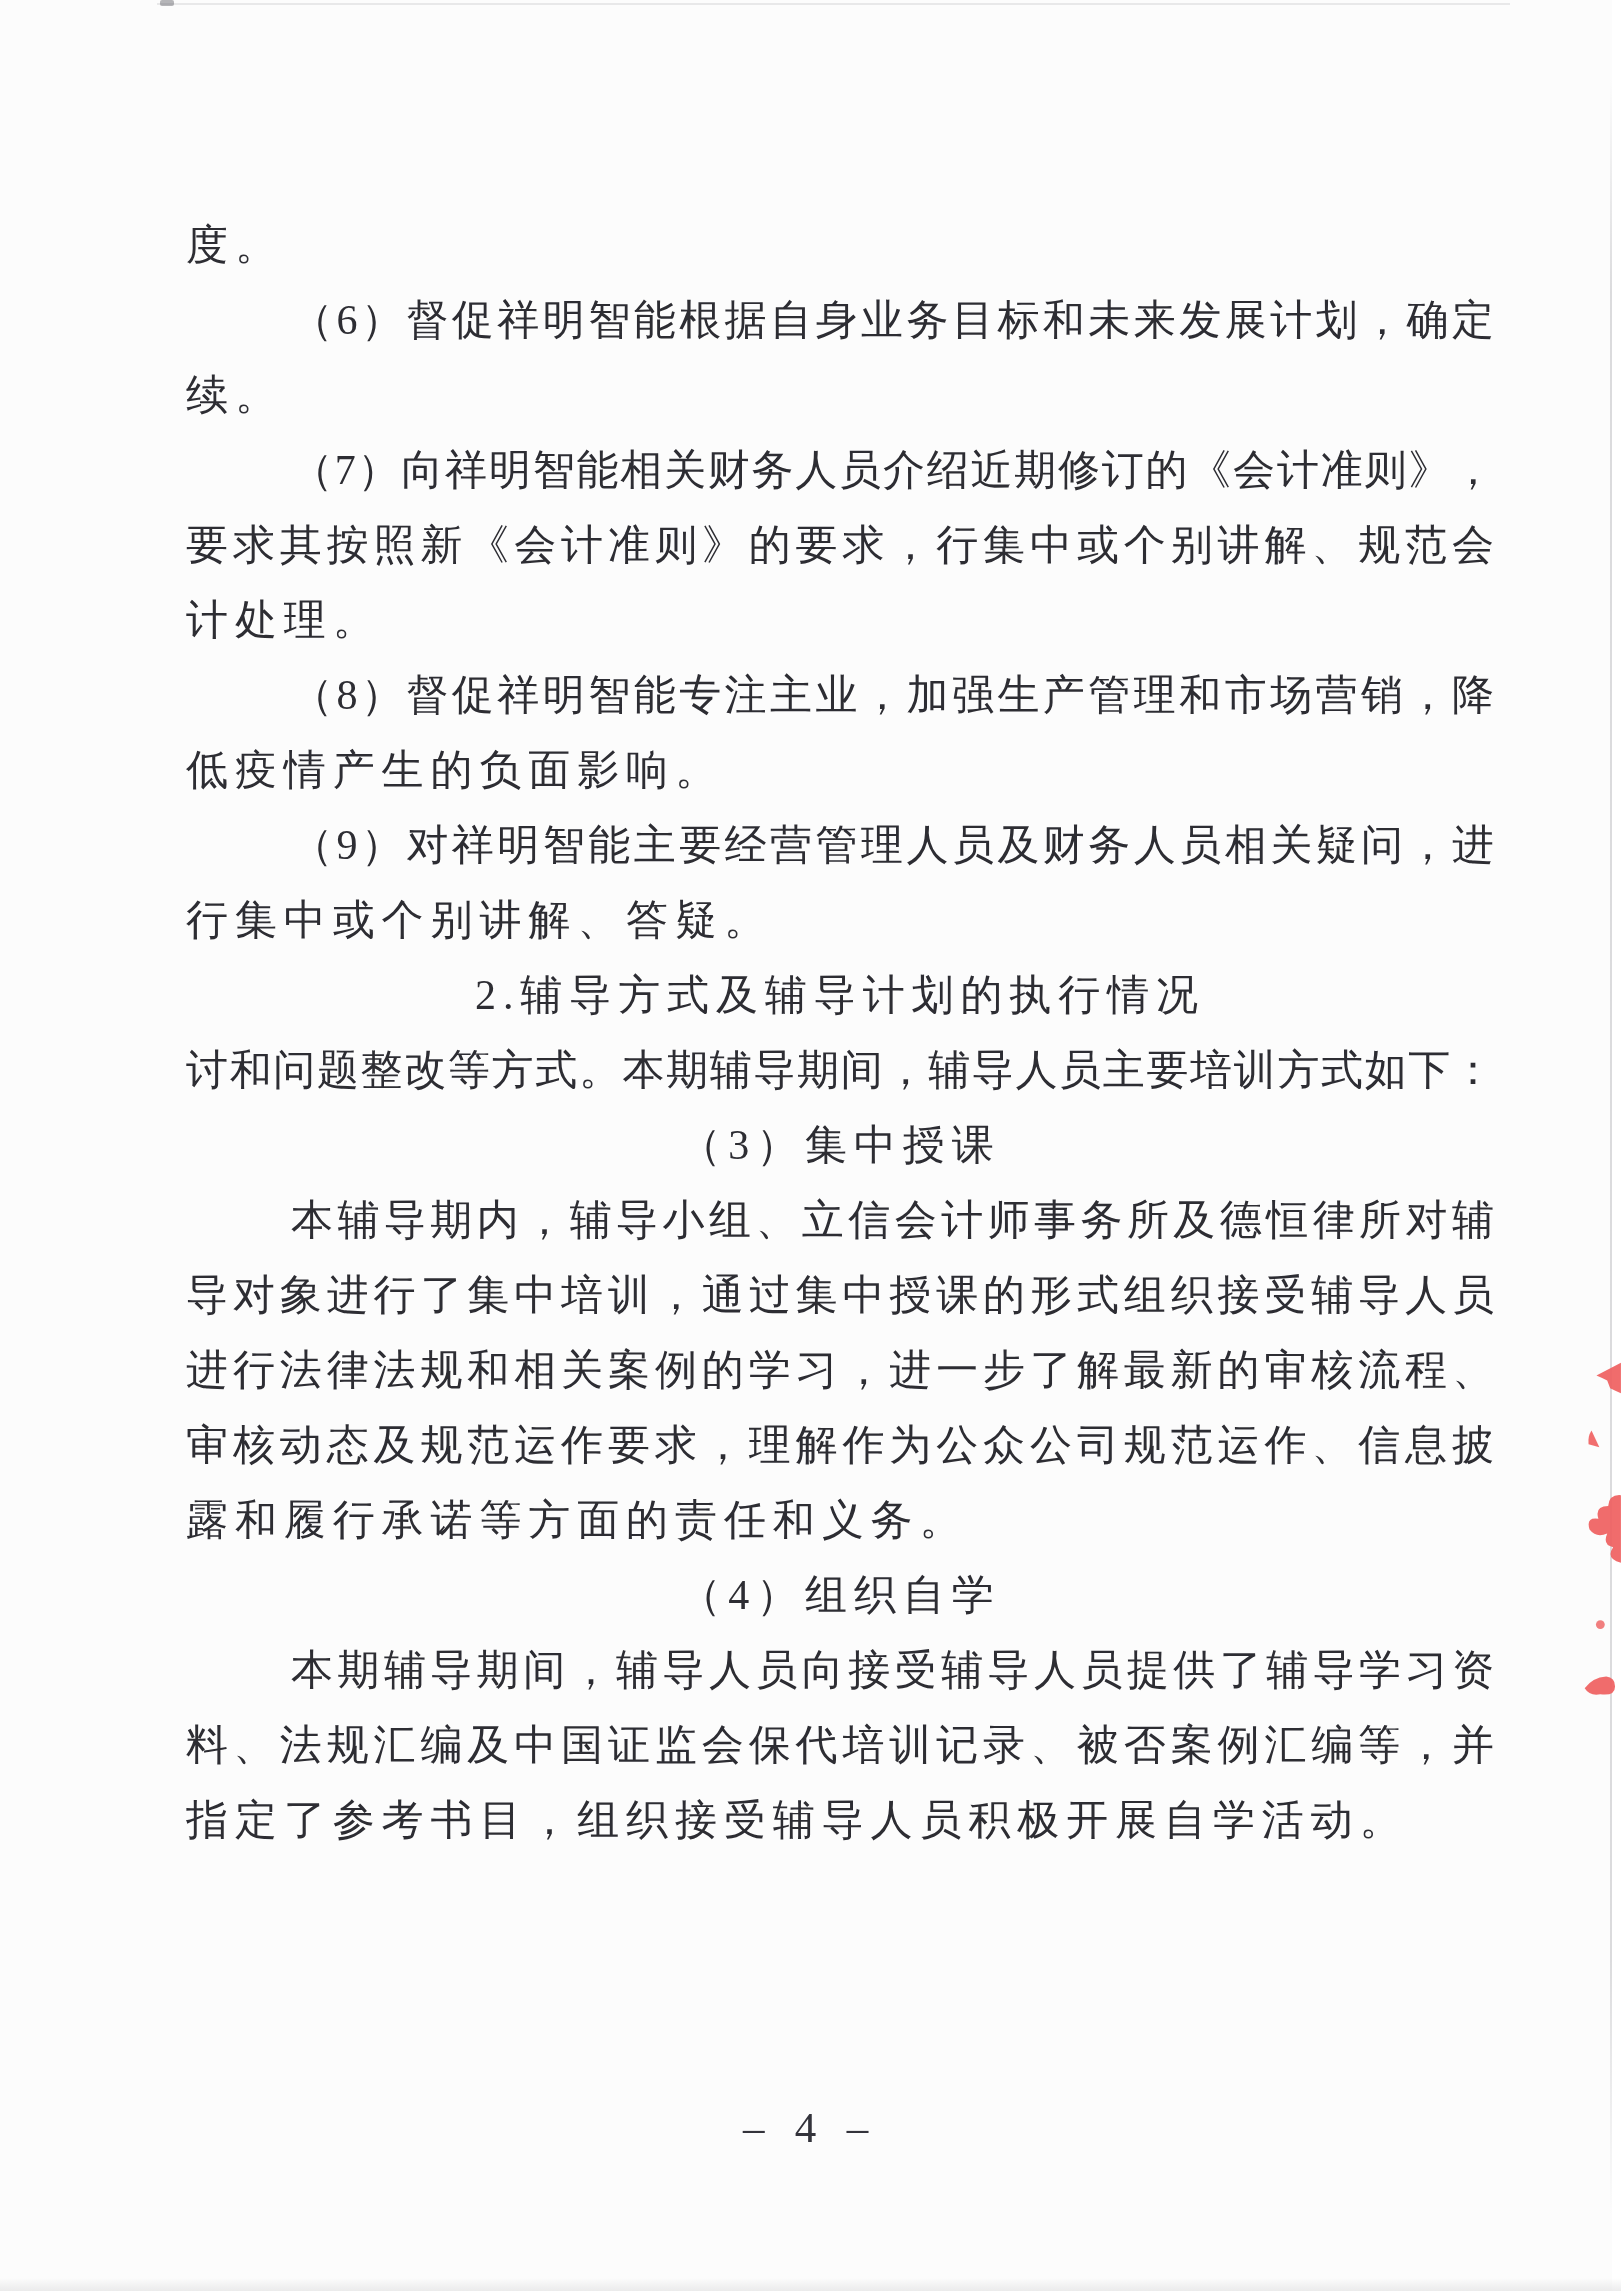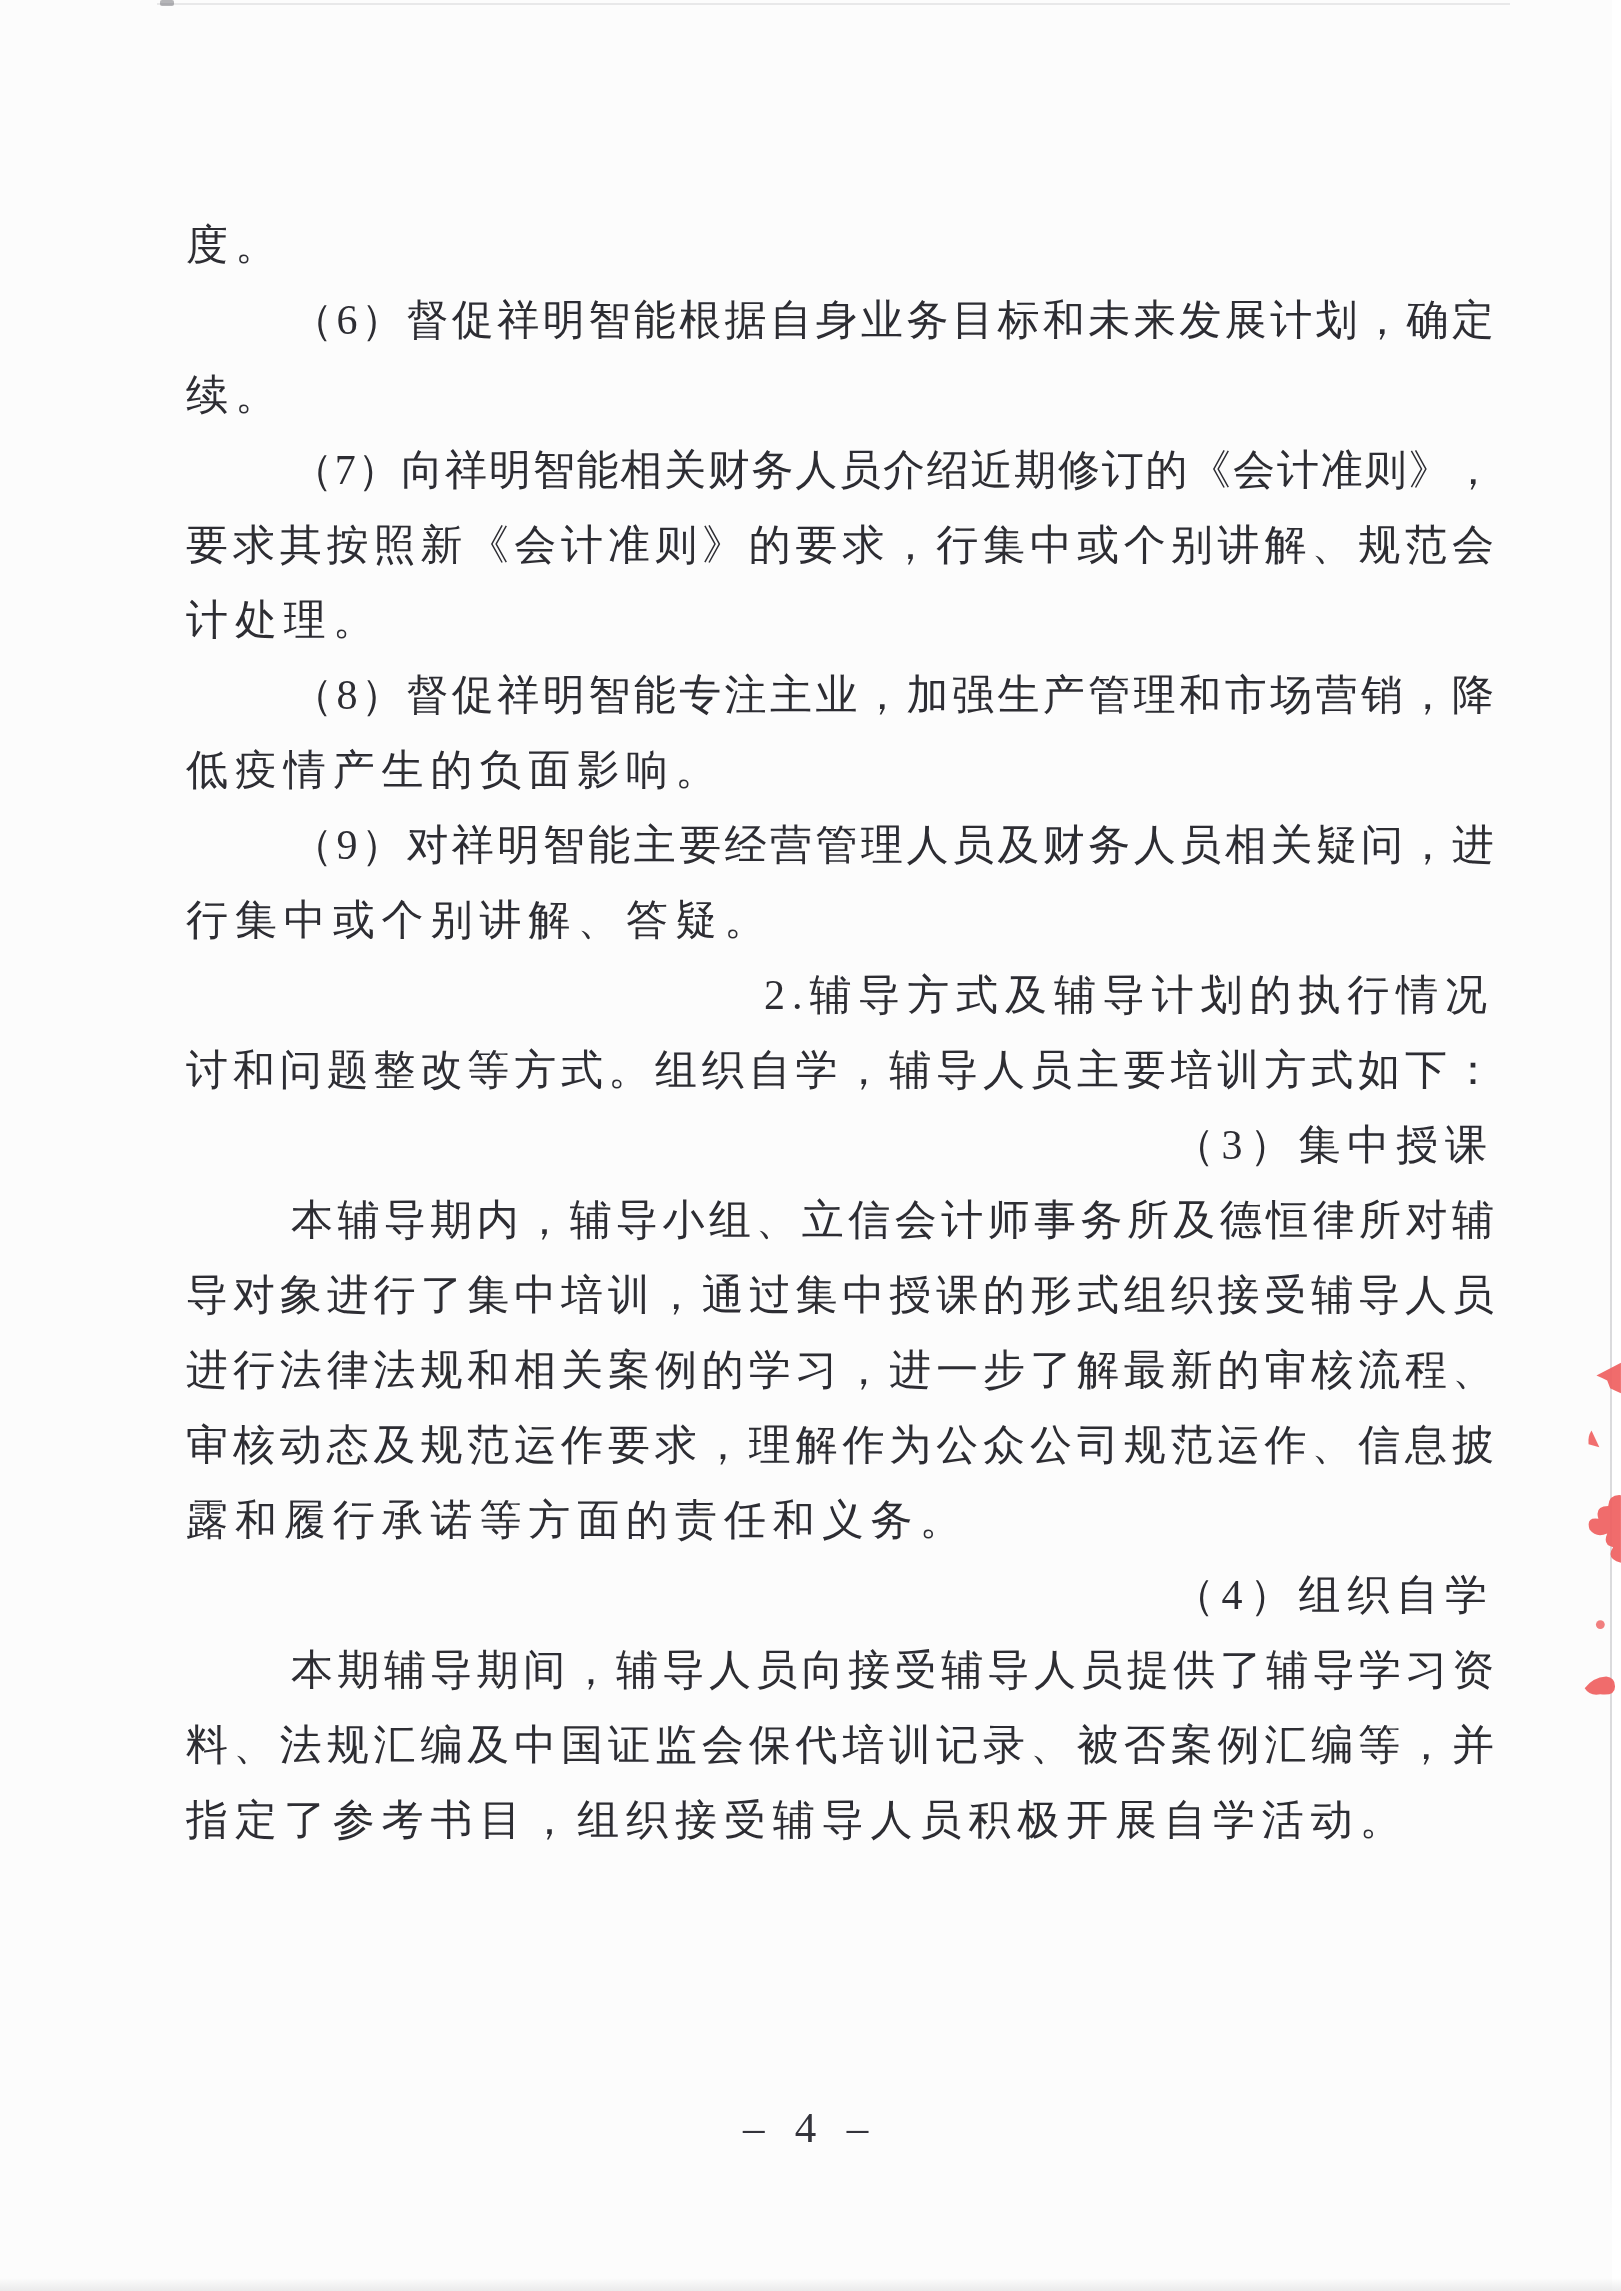--- a/index.html
+++ b/index.html
@@ -79,21 +79,21 @@
     text-align-last: justify;
     text-justify: inter-character;
   }
   
   .ll {
     text-align: left;
     letter-spacing: 6.9px;
   }
   
   .li {
-    text-align: right;
+    text-align: center;
     letter-spacing: 6.9px;
   }
 
   .pagenum {
     position: absolute;
     left: 0; top: 2103px;
     width: 1621px;
     text-align: center;
     font-size: 43px;
     letter-spacing: 9.8px;
@@ -122,21 +122,21 @@
     <div class="line mi">（6）督促祥明智能根据自身业务目标和未来发展计划，确定</div>
     <div class="line ll">续。</div>
     <div class="line mi">（7）向祥明智能相关财务人员介绍近期修订的《会计准则》，</div>
     <div class="line ml">要求其按照新《会计准则》的要求，行集中或个别讲解、规范会</div>
     <div class="line ll">计处理。</div>
     <div class="line mi">（8）督促祥明智能专注主业，加强生产管理和市场营销，降</div>
     <div class="line ll">低疫情产生的负面影响。</div>
     <div class="line mi">（9）对祥明智能主要经营管理人员及财务人员相关疑问，进</div>
     <div class="line ll">行集中或个别讲解、答疑。</div>
     <div class="line li">2.辅导方式及辅导计划的执行情况</div>
-    <div class="line ml">讨和问题整改等方式。组织自学，辅导人员主要培训方式如下：</div>
+    <div class="line ml">讨和问题整改等方式。本期辅导期间，辅导人员主要培训方式如下：</div>
     <div class="line li">（3）集中授课</div>
     <div class="line mi">本辅导期内，辅导小组、立信会计师事务所及德恒律所对辅</div>
     <div class="line ml">导对象进行了集中培训，通过集中授课的形式组织接受辅导人员</div>
     <div class="line ml">进行法律法规和相关案例的学习，进一步了解最新的审核流程、</div>
     <div class="line ml">审核动态及规范运作要求，理解作为公众公司规范运作、信息披</div>
     <div class="line ll">露和履行承诺等方面的责任和义务。</div>
     <div class="line li">（4）组织自学</div>
     <div class="line mi">本期辅导期间，辅导人员向接受辅导人员提供了辅导学习资</div>
     <div class="line ml">料、法规汇编及中国证监会保代培训记录、被否案例汇编等，并</div>
     <div class="line ll">指定了参考书目，组织接受辅导人员积极开展自学活动。</div>

